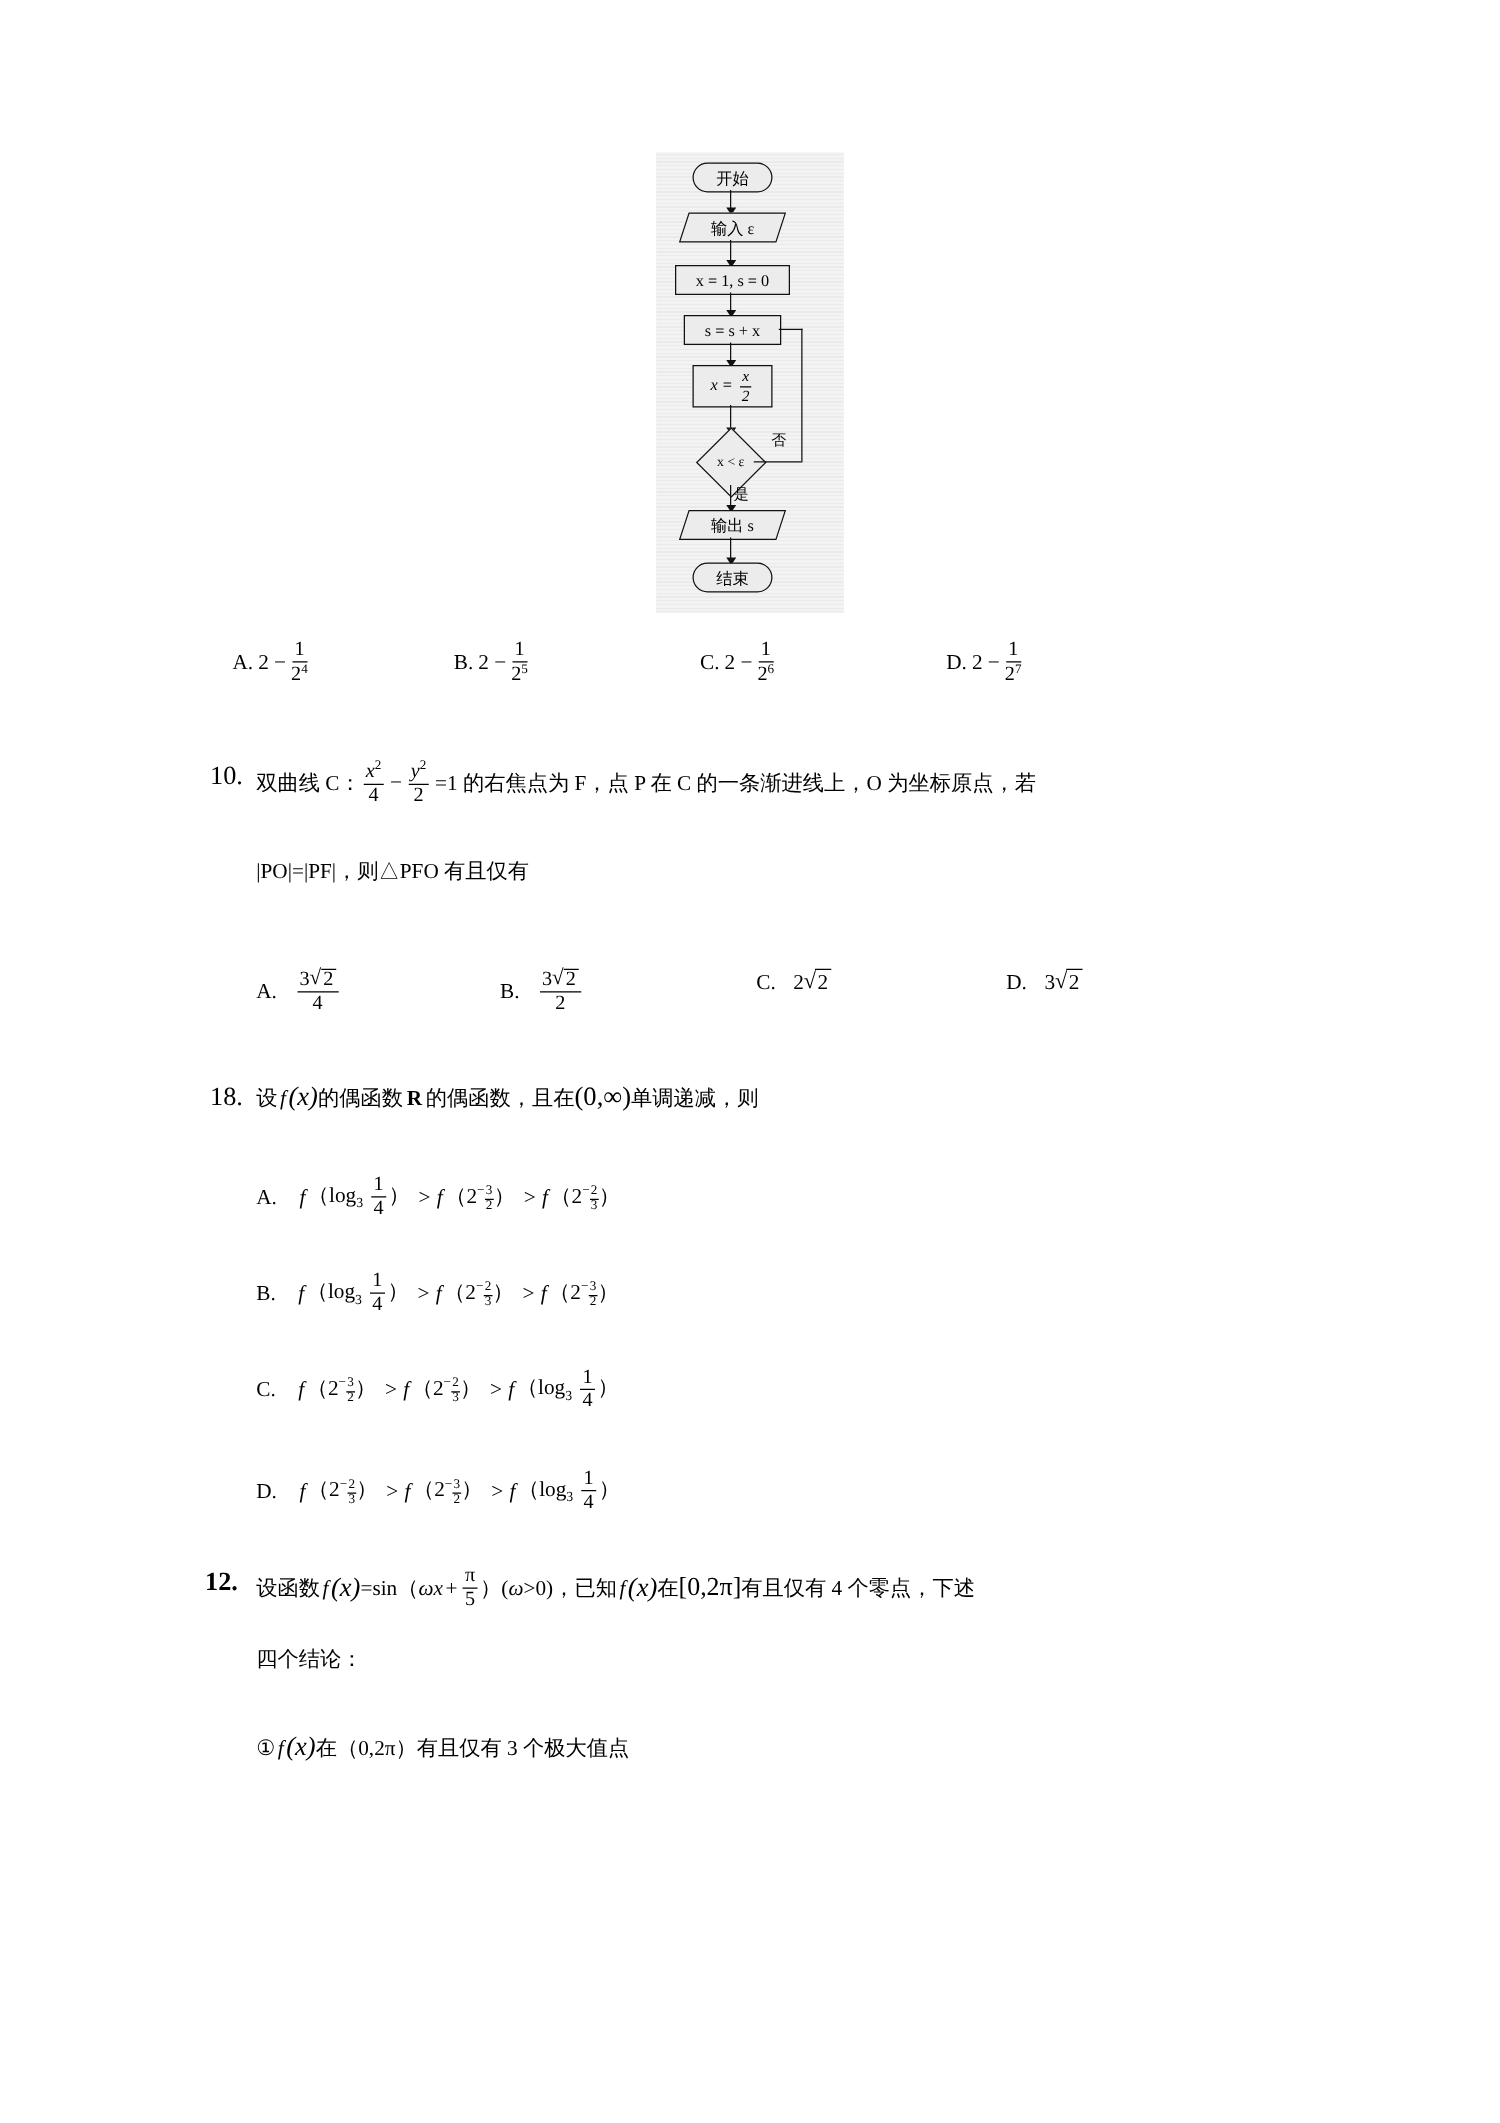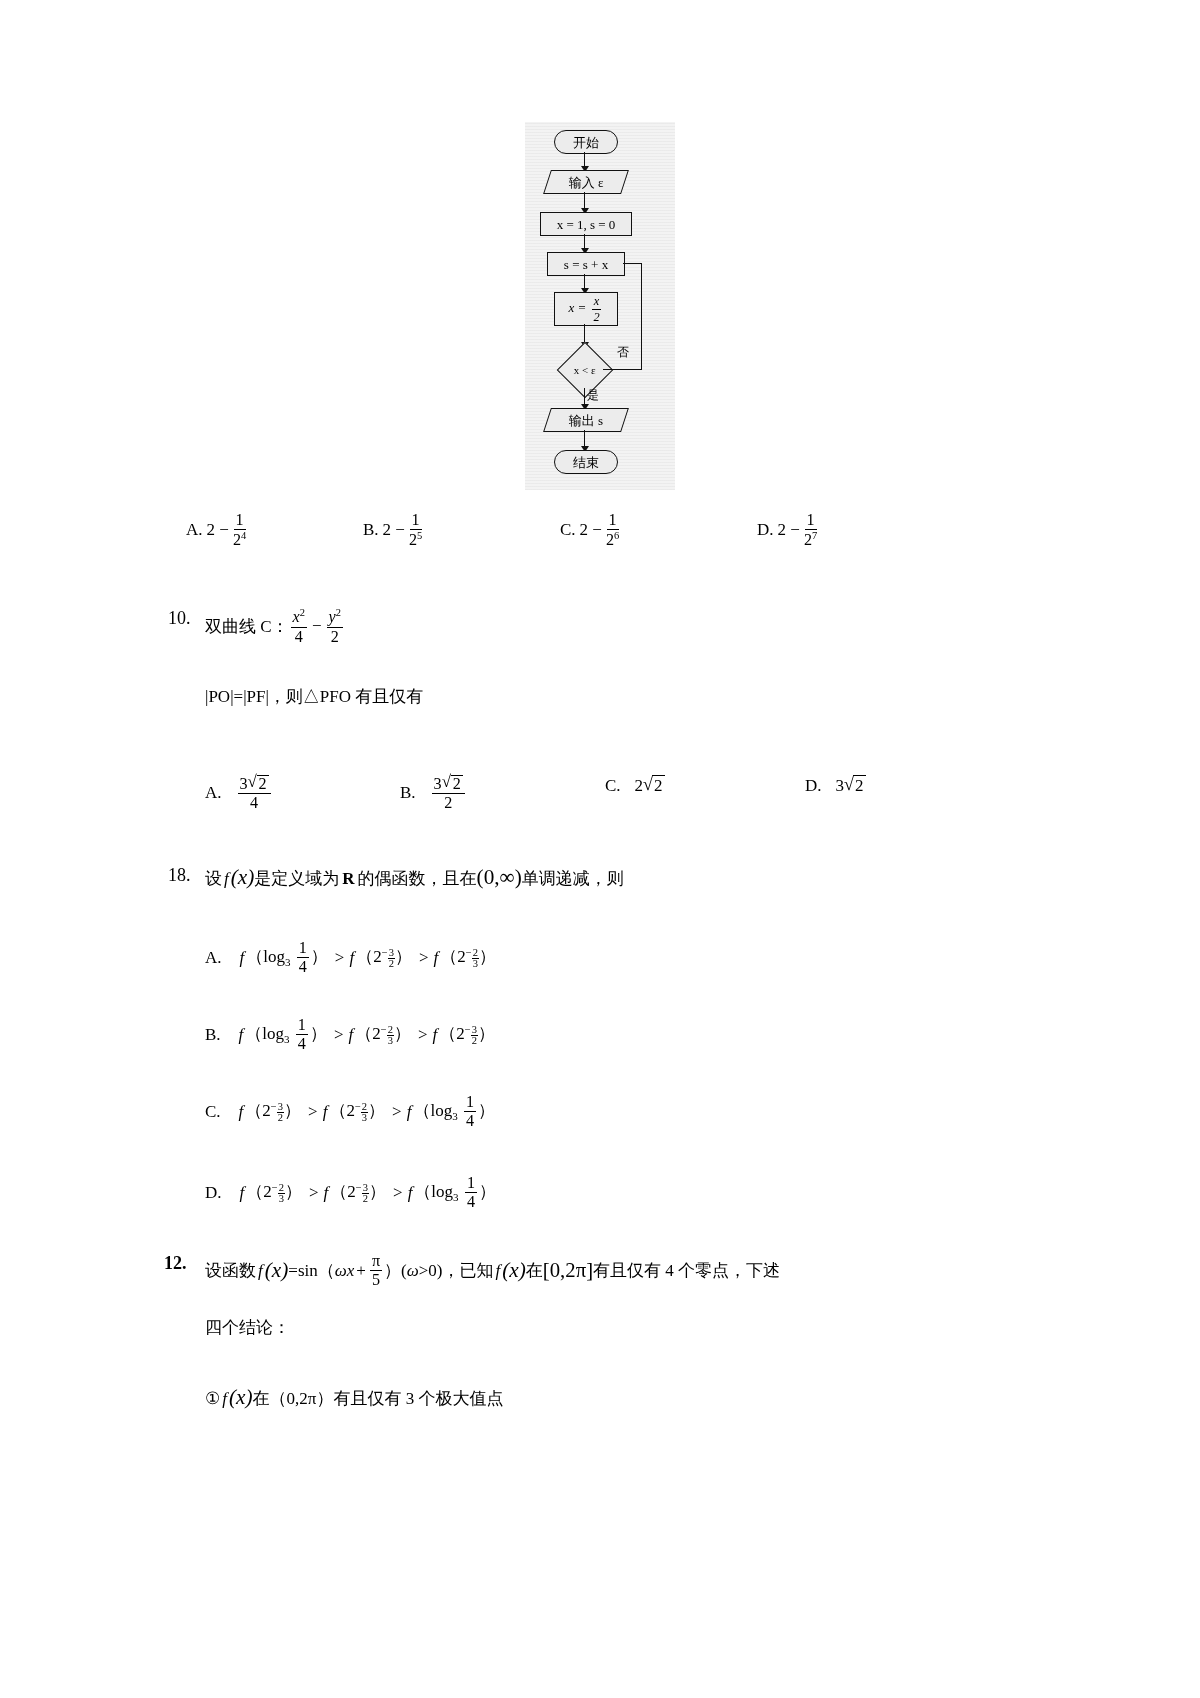--- a/index.html
+++ b/index.html
@@ -133,21 +133,21 @@
     font-size: 1.05em;
   }
   .sqrt > .rad {
     border-top: 1px solid #000;
     padding: 0 2px;
     display: inline-block;
   }
 
   .qnum {
     position: absolute;
-    font-size: 18px;
+    font-size: 21px;
   }
   .qbody {
     position: absolute;
     font-size: 17px;
   }
   .big-paren {
     font-size: 1.25em;
     vertical-align: -0.12em;
   }
   .bracket {
@@ -275,20 +275,21 @@
     <span>双曲线 C：</span>
     <span class="frac">
       <span class="num"><span class="mi">x</span><span class="sup">2</span></span>
       <span class="den">4</span>
     </span>
     <span style="margin:0 3px;">−</span>
     <span class="frac">
       <span class="num"><span class="mi">y</span><span class="sup">2</span></span>
       <span class="den">2</span>
     </span>
+    <span style="margin-left:3px;">=1 的右焦点为 F，点 P 在 C 的一条渐进线上，O 为坐标原点，若</span>
   </div>
   <div class="qbody" style="left:205px; top:685px;">
     <span>|PO|=|PF|，则△PFO 有且仅有</span>
   </div>
 
   <div class="opt-row" style="left:205px; top:775px;">
     <span class="opt-label" style="margin-right:14px;">A.</span>
     <span class="frac">
       <span class="num">3<span class="sqrt"><span class="rad">2</span></span></span>
       <span class="den">4</span>
@@ -315,21 +316,21 @@
     <span>
       <span>3</span><span class="sqrt"><span class="rad">2</span></span>
     </span>
   </div>
 
   <div class="qnum" style="left:168px; top:865px;">18.</div>
   <div class="qbody" style="left:205px; top:865px; display:flex; align-items:baseline;">
     <span>设</span>
     <span class="mi" style="margin:0 2px;">f</span>
     <span class="big-paren mi">(x)</span>
-    <span>是定义域为</span>
+    <span>的偶函数</span>
     <span style="font-weight:bold; margin:0 3px;">R</span>
     <span>的偶函数，且在</span>
     <span class="big-paren">(0,∞)</span>
     <span>单调递减，则</span>
   </div>
 
   <div class="opt-row" style="left:205px; top:940px;">
     <span class="opt-label" style="margin-right:18px;">A.</span>
     <span class="mi">f</span>
     <span style="margin:0 2px;">（<span>log</span><span class="sub">3</span>

